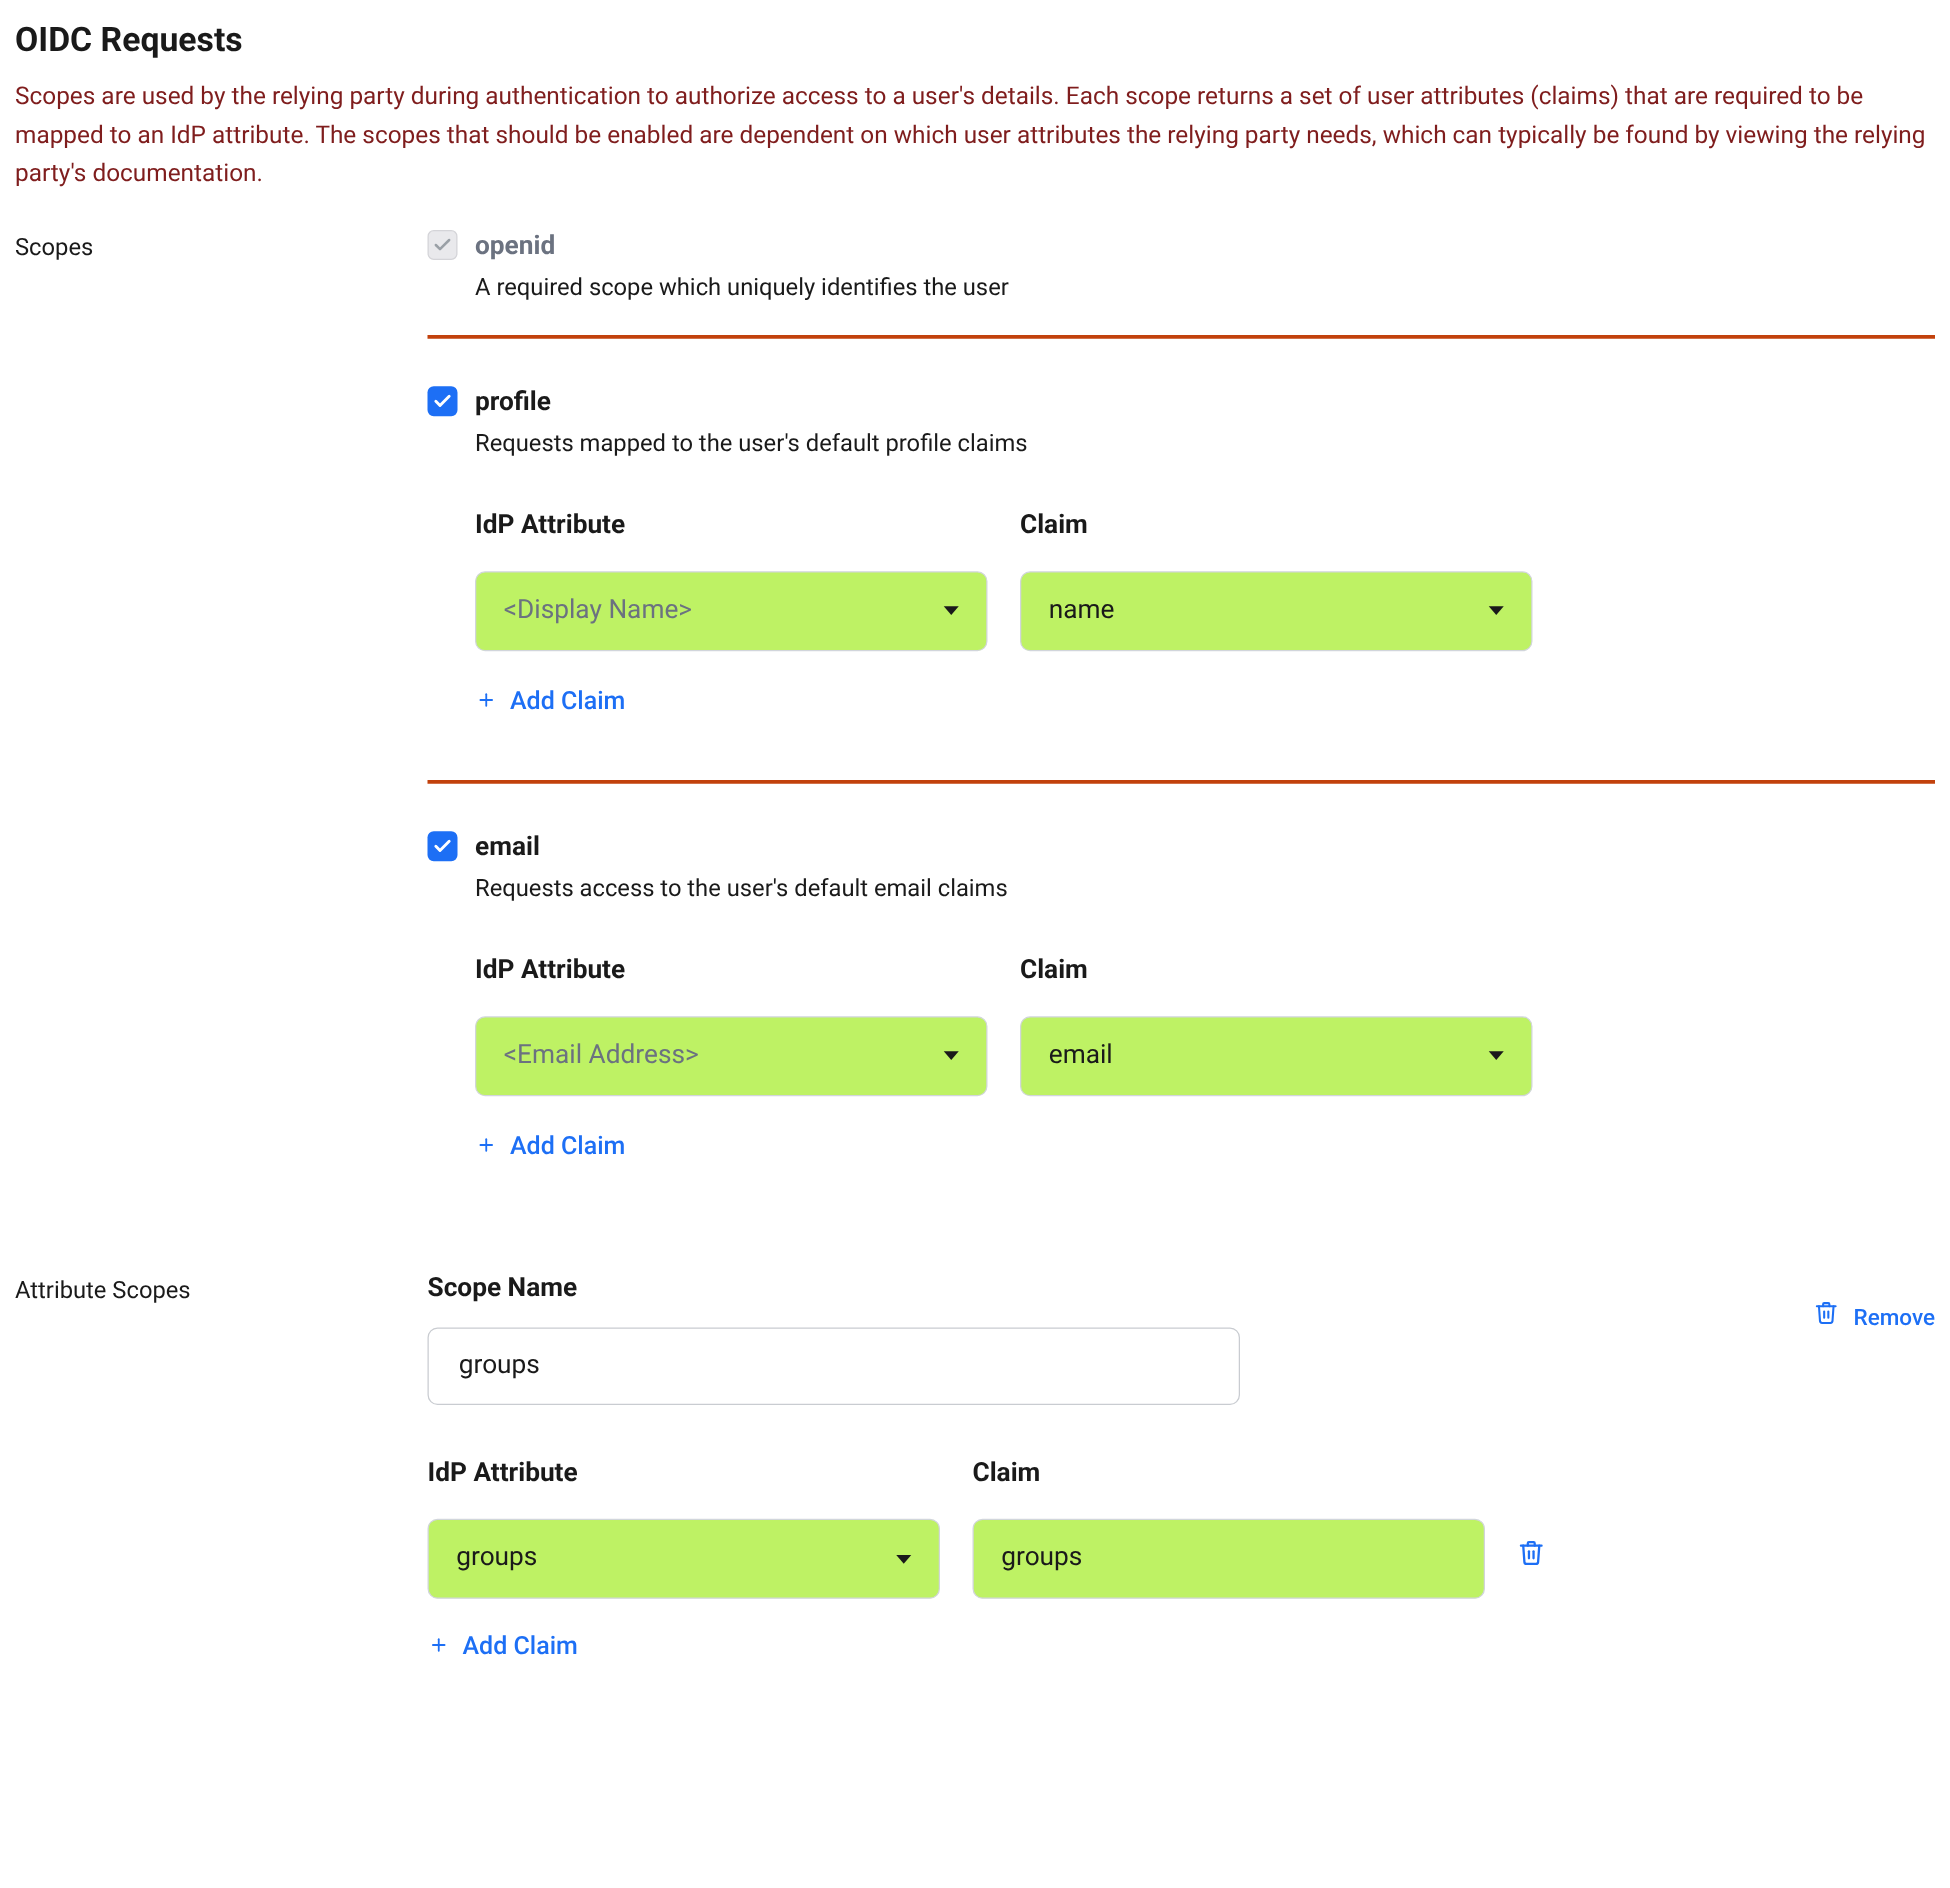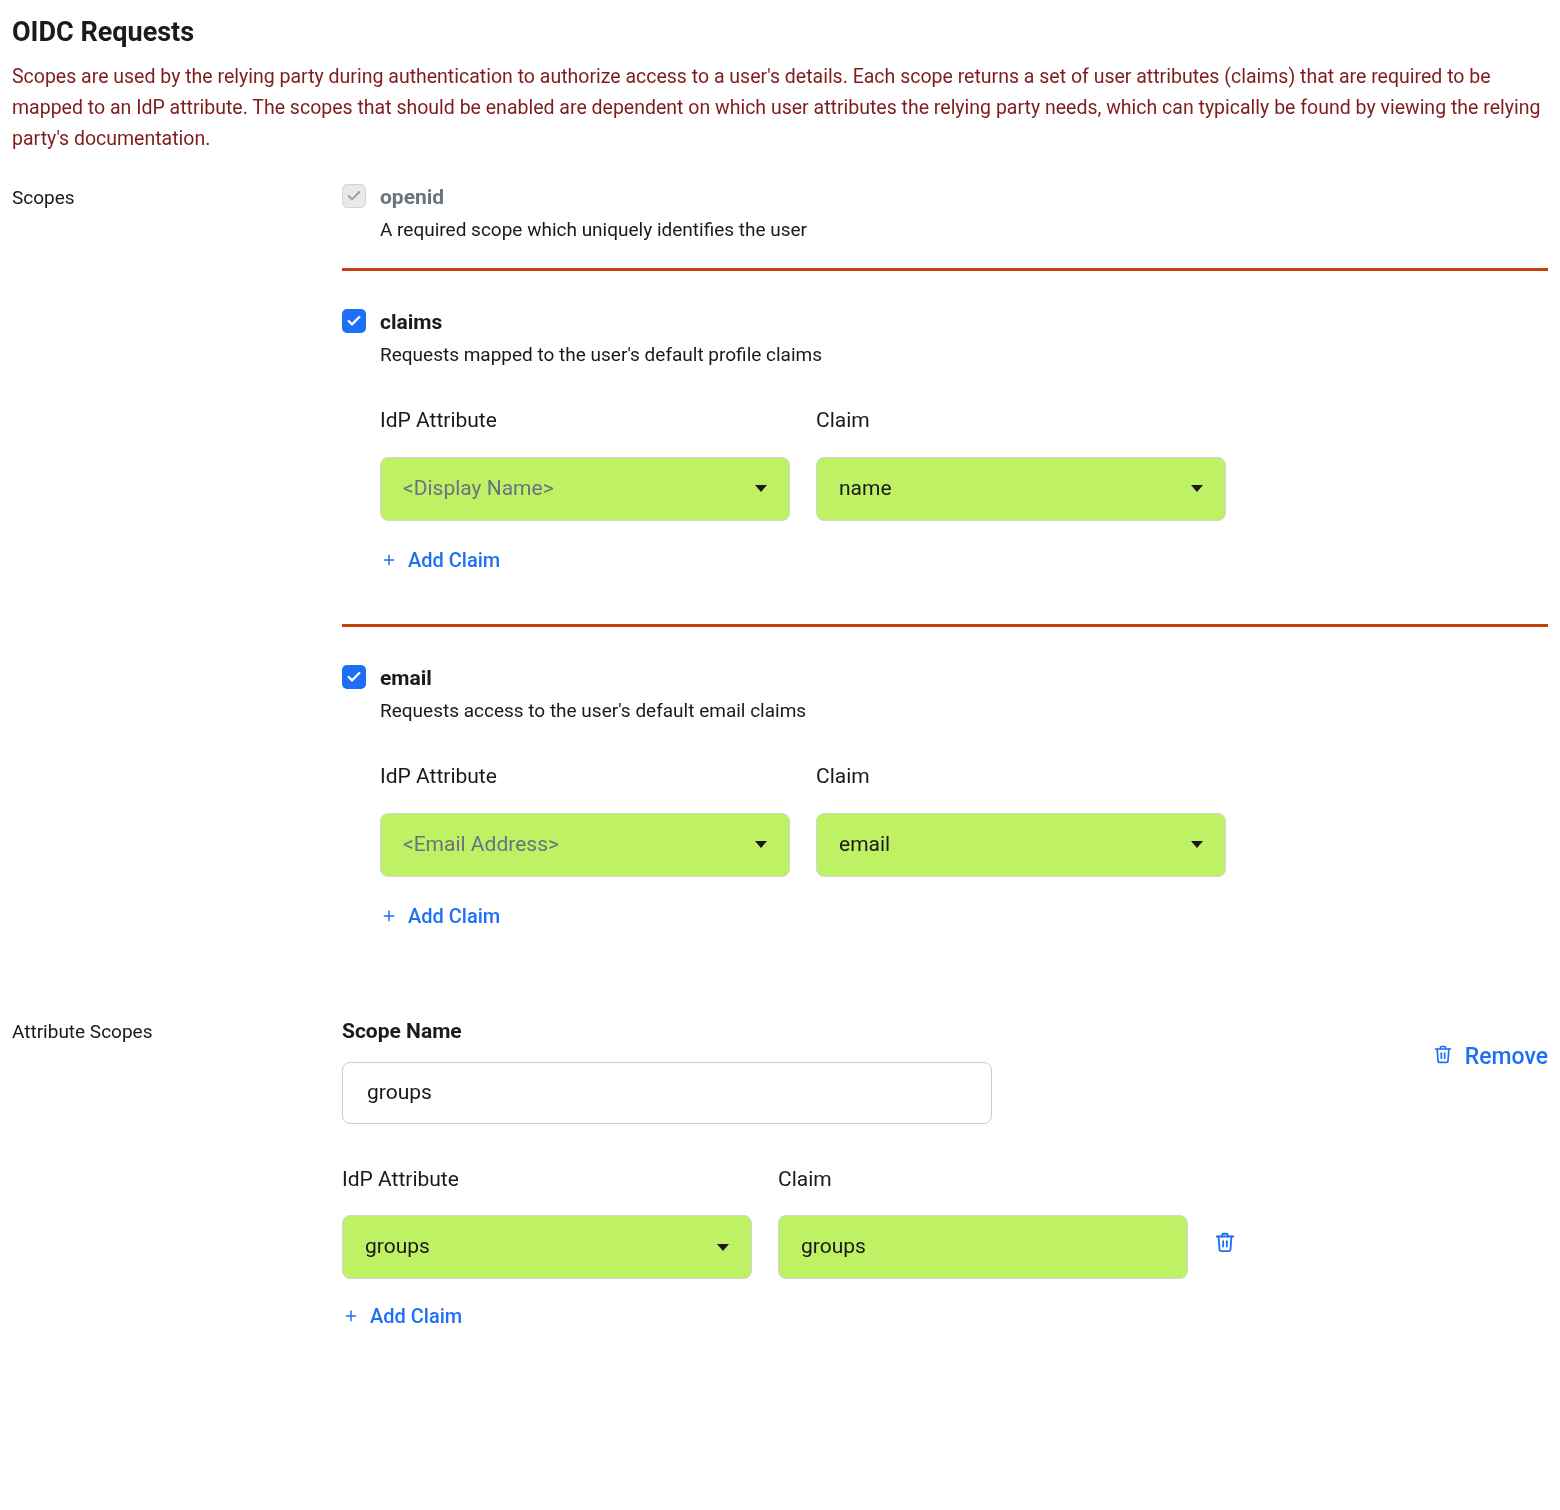--- a/index.html
+++ b/index.html
@@ -85,21 +85,21 @@
   .field-row {
     display: flex;
     gap: 26px;
     margin-top: 36px;
     margin-left: 38px;
   }
   .field-col {
     width: 410px;
   }
   .field-label {
-    font-weight: 400;
+    font-weight: 700;
     font-size: 21px;
     margin-bottom: 20px;
   }
   .select-box {
     border: 1px solid #d1d5db;
     border-radius: 8px;
     height: 64px;
     display: flex;
     align-items: center;
     padding: 0 22px;
@@ -150,21 +150,21 @@
     align-items:center;
     padding: 0 24px;
     font-size: 21px;
     color:#1a1a1a;
   }
   .remove-link {
     display:inline-flex;
     align-items:center;
     gap:12px;
     color:#1d6ff5;
-    font-size:23px;
+    font-size:18px;
     font-weight:500;
     cursor:pointer;
     padding-top: 24px;
   }
   .trash-ic { color:#1d6ff5; }
   .field-row2 {
     display:flex;
     gap:26px;
     margin-top: 40px;
     align-items: flex-end;
@@ -210,21 +210,21 @@
     </div>
 
     <div class="scope-block">
       <div class="scope-header">
         <div class="checkbox checked">
           <svg width="16" height="16" viewBox="0 0 24 24" fill="none" stroke="#fff" stroke-width="3.5" stroke-linecap="round" stroke-linejoin="round">
               <polyline points="20 6 9 17 4 12"></polyline>
             </svg>
         </div>
         <div>
-          <div class="scope-title">claims</div>
+          <div class="scope-title">profile</div>
           <div class="scope-desc">Requests mapped to the user's default profile claims</div>
         </div>
       </div>
       <div class="field-row">
         <div class="field-col">
           <div class="field-label">IdP Attribute</div>
           <div class="select-box">
             <span class="placeholder">&lt;Display Name&gt;</span>
             <span class="caret-down"></span>
           </div>

